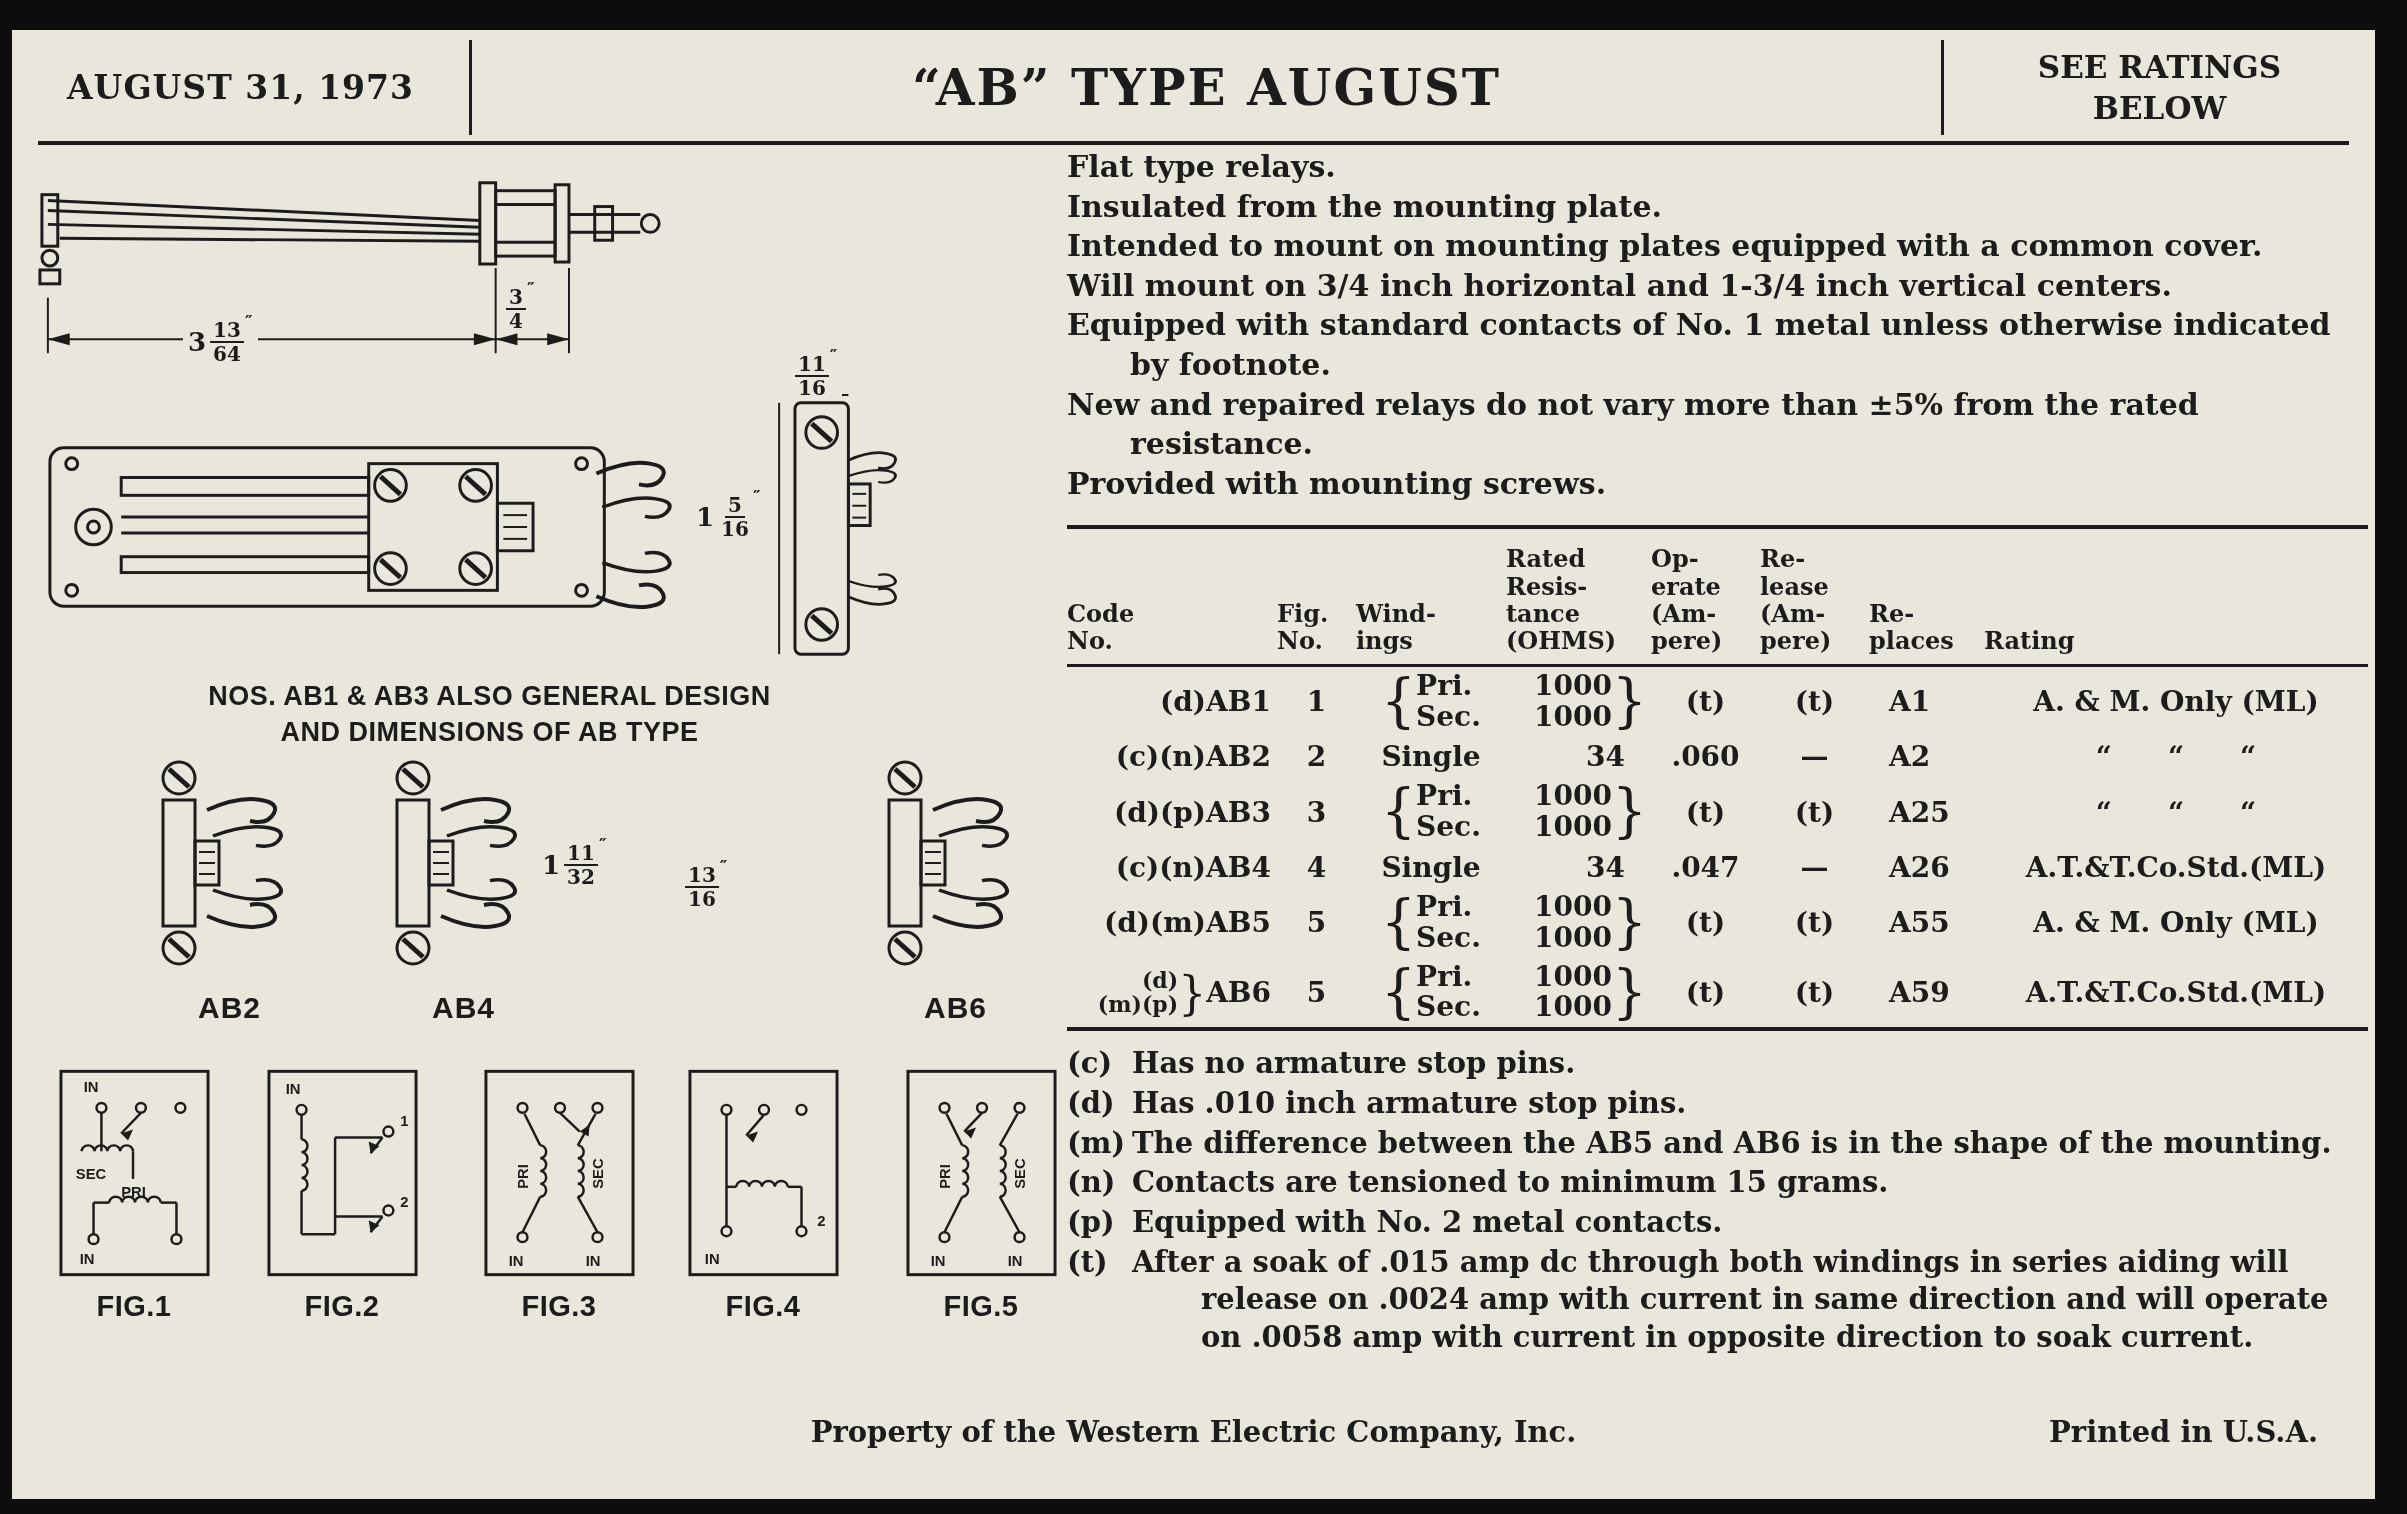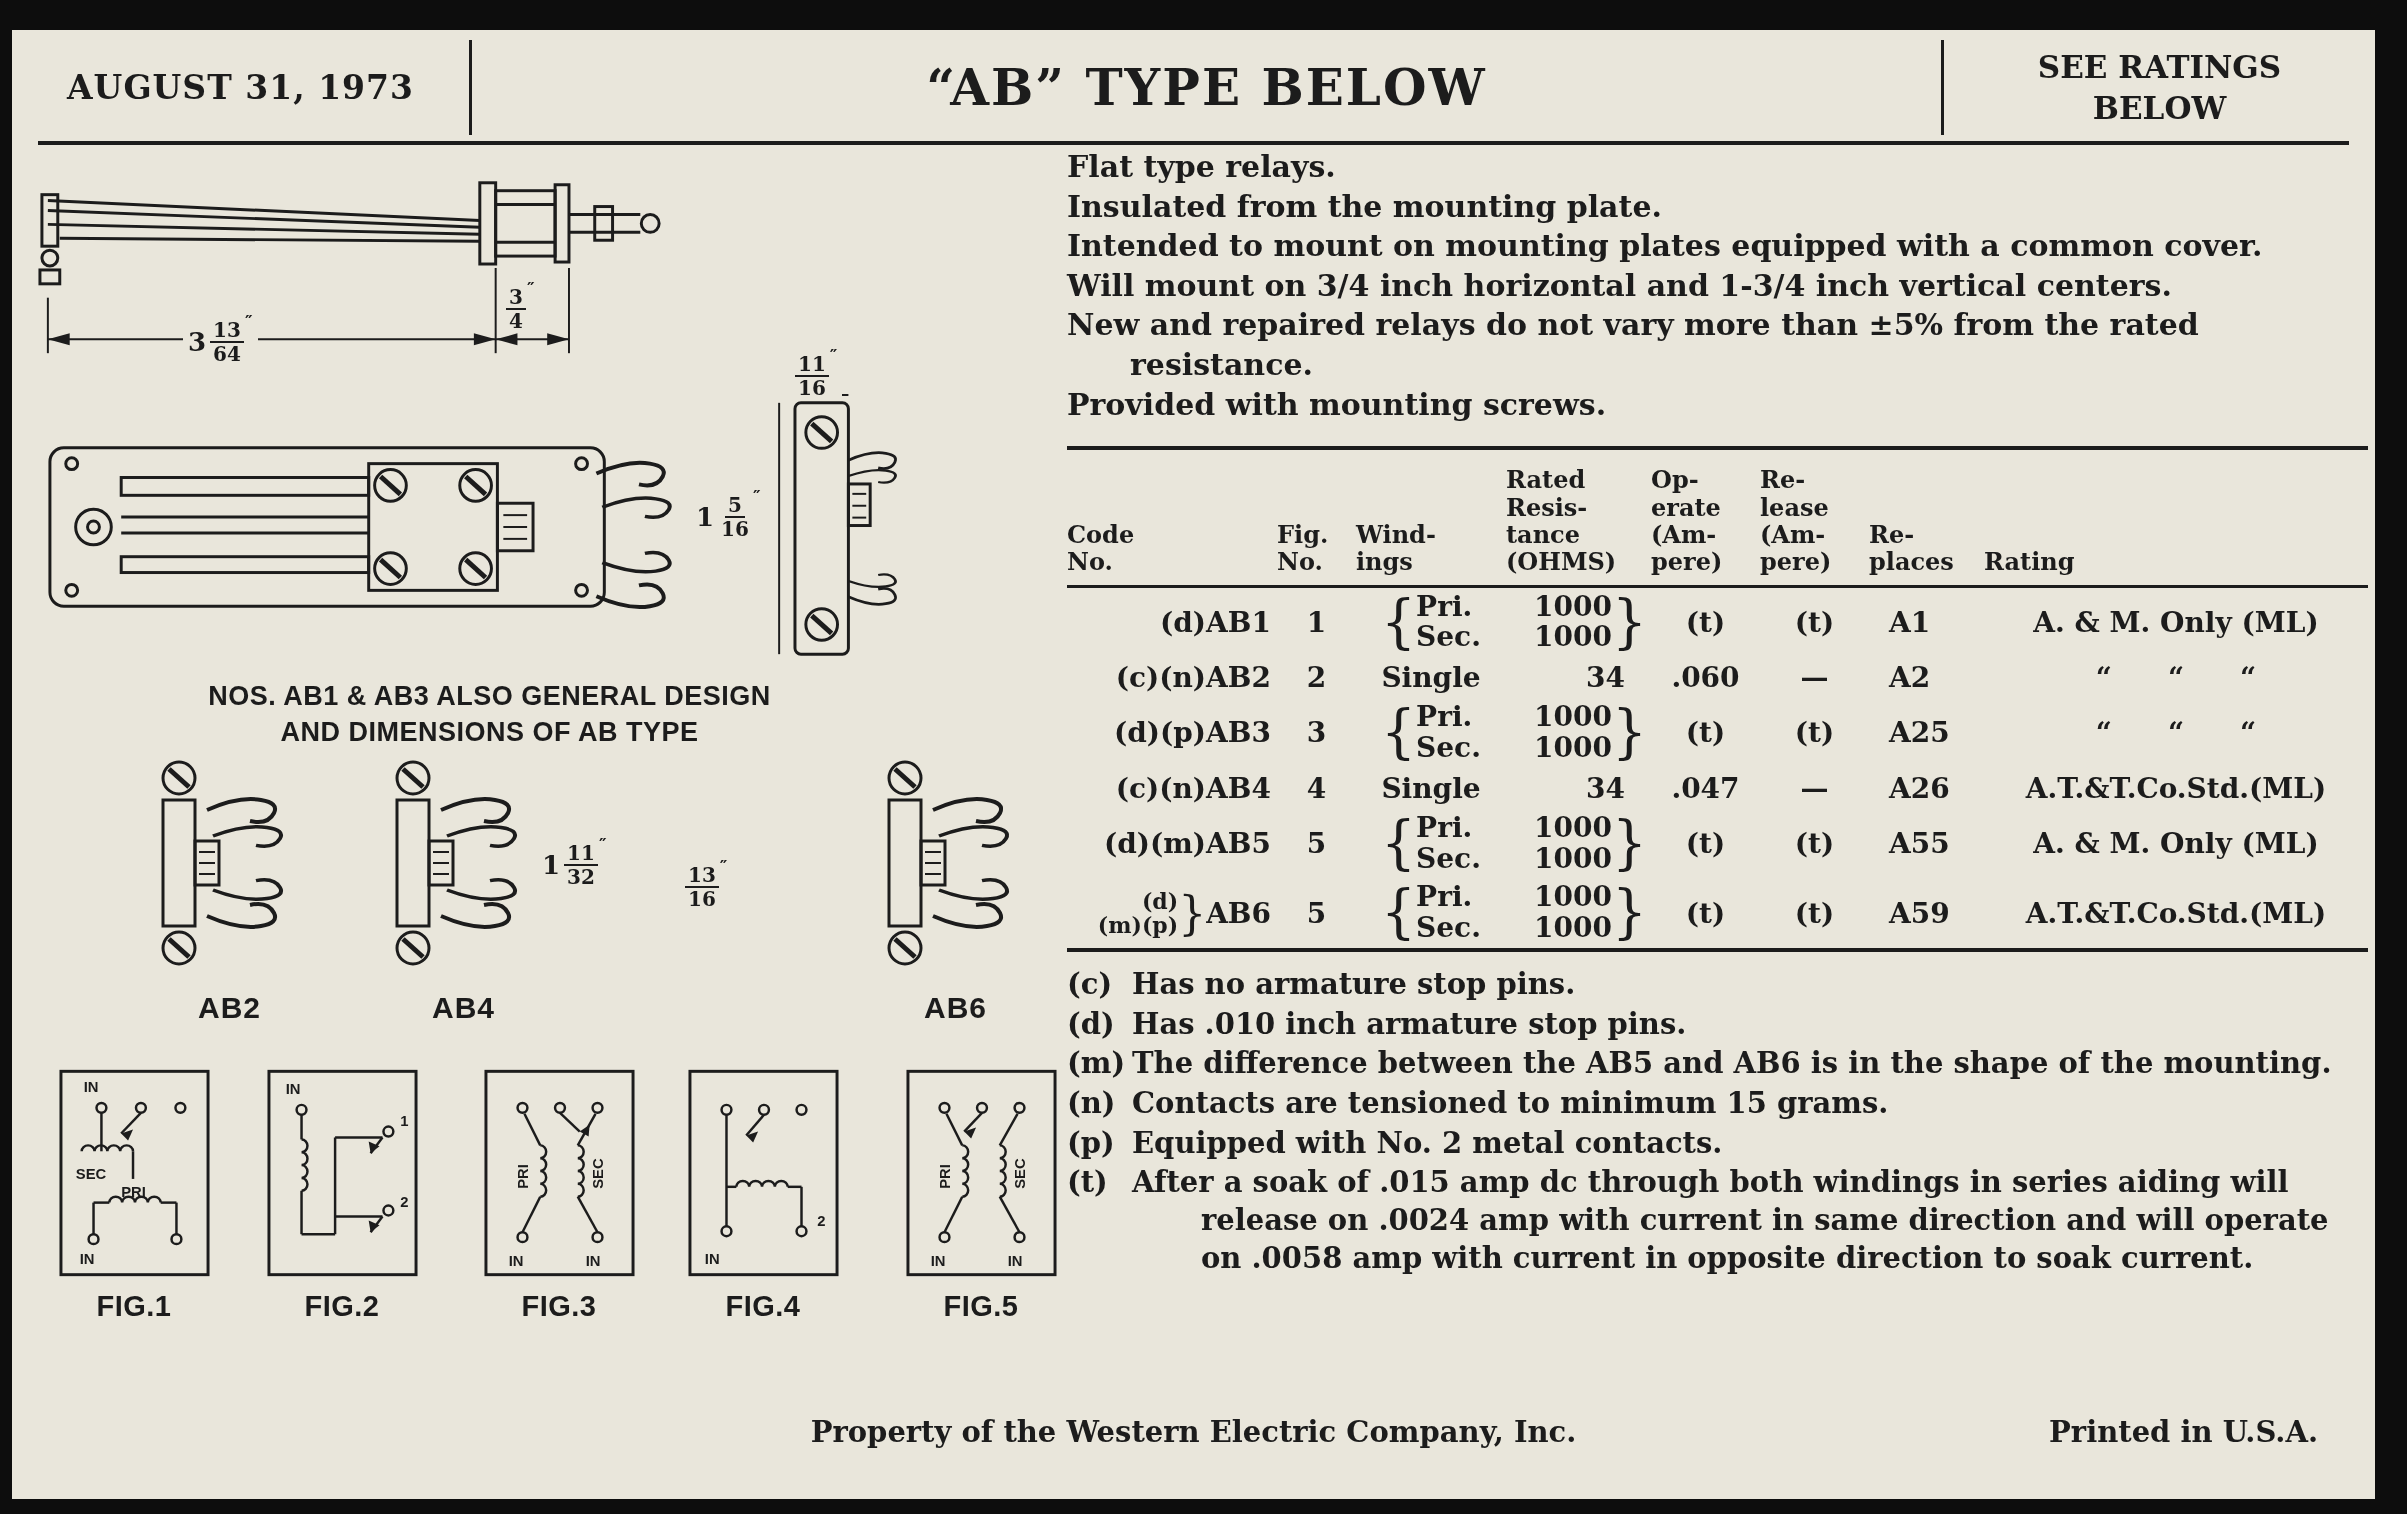--- a/index.html
+++ b/index.html
@@ -132,21 +132,21 @@
       <use href="#fork" transform="translate(62,168) scale(1,-1)"></use>
       <use href="#fork" transform="translate(68,142) scale(1,-0.85)"></use>
     </g>
   </defs>
 </svg>
 
 <div class="paper">
 
   <div class="hdr">
     <div class="hdr-date">AUGUST 31, 1973</div>
-    <div class="hdr-title">“AB” TYPE BELOW</div>
+    <div class="hdr-title">“AB” TYPE AUGUST</div>
     <div class="hdr-ratings pre">SEE RATINGS
 BELOW</div>
   </div>
   <div class="rule"></div>
 
   <div class="left-col">
 
     <div class="draw side-view">
       <svg viewBox="0 0 645 235">
         <g fill="none" stroke="#1c1c1c" stroke-width="3">
@@ -448,20 +448,21 @@
     </div>
   </div>
 
   <div class="right-col">
 
     <div class="descriptions">
       <div class="desc-line">Flat type relays.</div>
       <div class="desc-line">Insulated from the mounting plate.</div>
       <div class="desc-line">Intended to mount on mounting plates equipped with a common cover.</div>
       <div class="desc-line">Will mount on 3/4 inch horizontal and 1-3/4 inch vertical centers.</div>
+      <div class="desc-line">Equipped with standard contacts of No. 1 metal unless otherwise indicated by footnote.</div>
       <div class="desc-line">New and repaired relays do not vary more than ±5% from the rated resistance.</div>
       <div class="desc-line">Provided with mounting screws.</div>
     </div>
 
     <div class="tbl">
 
       <div class="tr head">
         <div class="td w-code">Code
 No.</div>
         <div class="td w-fig">Fig.

